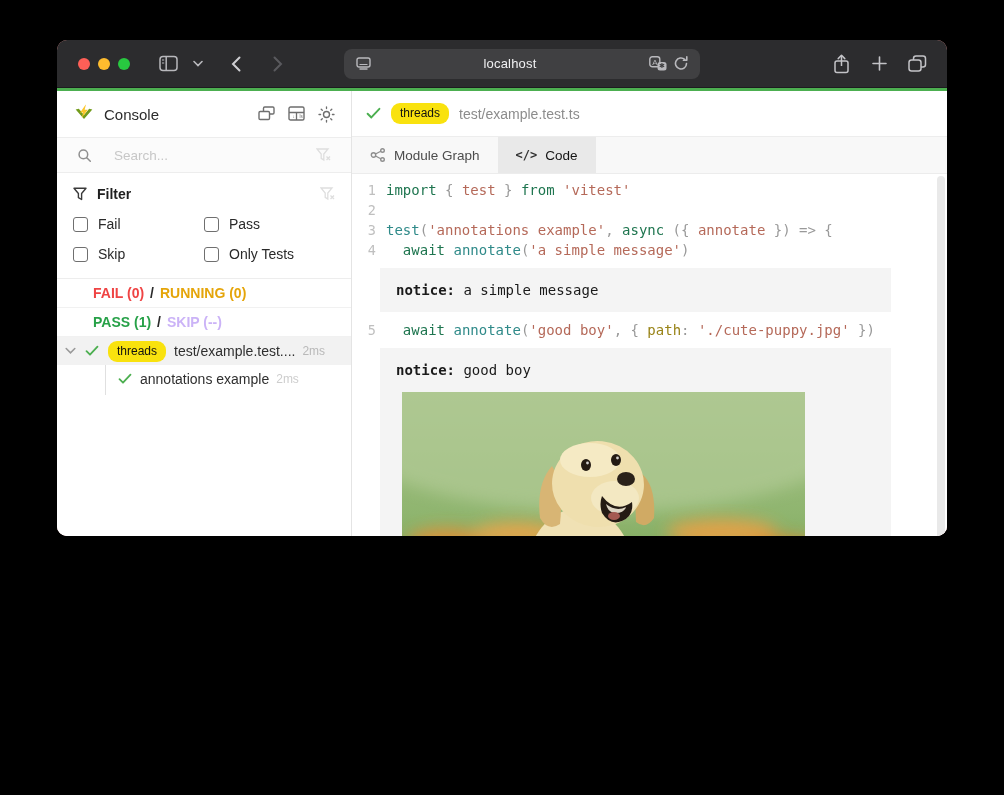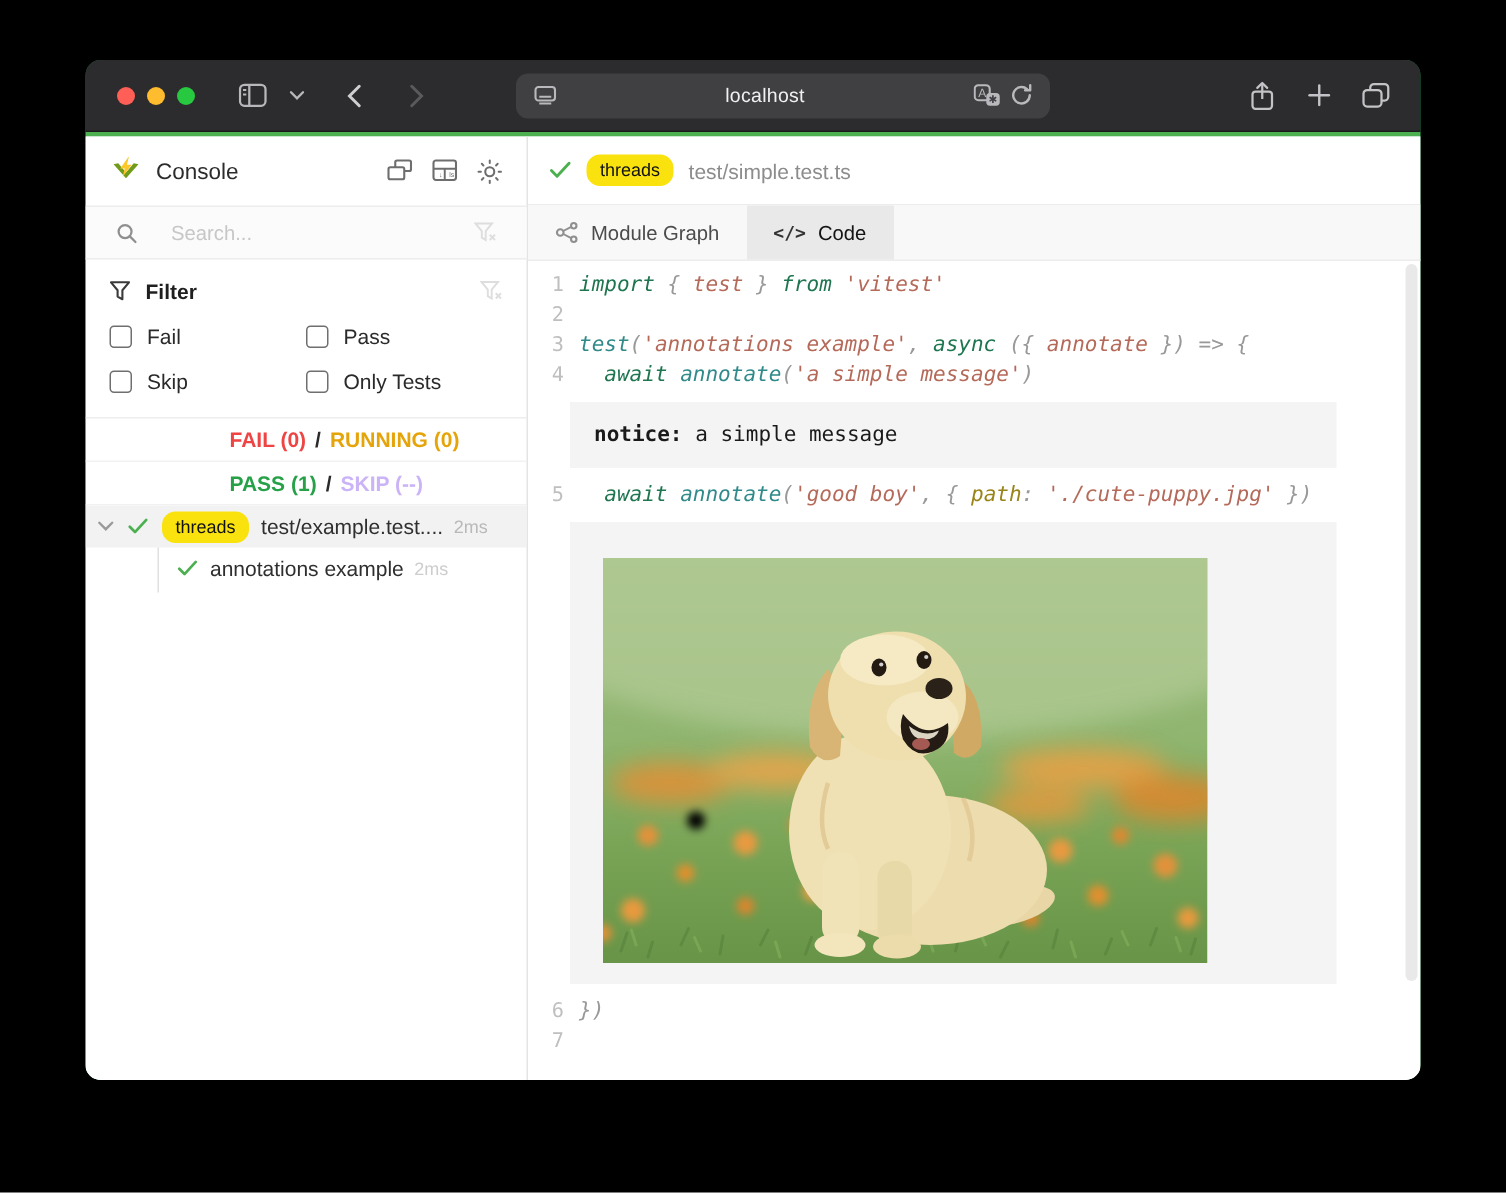--- a/index.html
+++ b/index.html
@@ -1,20 +1,20 @@
 <!DOCTYPE html>
 <html><head>
 <meta charset="utf-8">
 <style>
   * { margin:0; padding:0; box-sizing:border-box; }
   html,body { width:1004px; height:795px; }
   body { background:#000; font-family:"Liberation Sans", sans-serif; position:relative; overflow:hidden; }
 
-  .window { position:absolute; left:57px; top:40px; width:890px; height:680px;
-            border-radius:10px; overflow:hidden; background:#15803d;
+  .window { position:absolute; left:57px; top:40px; width:890px; height:496px;
+            border-radius:10px; overflow:hidden; background:#fca5a5;
             box-shadow:0 20px 60px rgba(0,0,0,.6); display:flex; flex-direction:column; }
 
   
   .toolbar { height:48px; background:#2c2c2e; display:flex; align-items:center;
              padding:0 16px; flex:none; border-bottom:1px solid #1c1c1e; }
   .traffic { display:flex; gap:8px; margin-left:5px; }
   .dot { width:12px; height:12px; border-radius:50%; }
   .dot.red{background:#ff5f57;} .dot.yellow{background:#febc2e;} .dot.green{background:#28c840;}
   .nav-icons { display:flex; align-items:center; margin-left:24px; color:#b8b8bc; }
   .nav-icons .icon-btn { margin-right:6px; }
@@ -44,21 +44,21 @@
   .filter-section { padding:13px 16px 16px; border-bottom:1px solid #ededed; flex:none; }
   .filter-head { display:flex; align-items:center; gap:10px; color:#3a3a3a; }
   .filter-label { font-size:14px; font-weight:bold; color:#1f1f1f; }
   .filter-head .faded-icon { margin-left:auto; }
   .filter-grid { display:grid; grid-template-columns: 1fr 1fr; row-gap:14px; margin-top:14px; }
   .chk-item { display:flex; align-items:flex-end; gap:10px; cursor:default; }
   .chk-box { width:15px; height:15px; border:1.5px solid #6f6f6f; border-radius:3px; background:#fff; flex:none; }
   .chk-label { font-size:14px; color:#2a2a2a; }
 
   .stats { flex:none; }
-  .stats-row { height:29px; display:flex; align-items:center; padding-left:96px;
+  .stats-row { height:29px; display:flex; align-items:center; padding-left:36px;
                border-bottom:1px solid #f1f1f1; font-size:14px; font-weight:bold; gap:6px; }
   .stats-row:first-child { border-top:0; }
   .sep { color:#2a2a2a; }
   .c-fail{color:#ef4444;} .c-running{color:#e5a50a;} .c-pass{color:#27a148;} .c-skip{color:#cbb3f7;}
 
   .tree { flex:1; overflow:hidden; }
   .tree-row { height:28px; display:flex; align-items:center; font-size:14px; color:#2f2f2f; }
   .tree-row.selected { background:#f2f2f2; }
   .tree-row .time { font-size:12px; color:#b9b9b9; margin-left:7px; }
   .tree-row .time.lighter { color:#cdcdcd; }
@@ -80,21 +80,21 @@
   .tab.active { background:#e9e9e9; color:#141414; }
   .tab.active svg, .tab.active .code-glyph { color:#333; }
   .tab.disabled { color:#c9c9c9; }
   .tab.disabled svg { color:#d8d8d8; }
   .code-glyph { font-family:"DejaVu Sans Mono",monospace; font-size:12px; font-weight:bold; }
 
   .code-area { flex:1; position:relative; overflow:hidden; padding-top:6px;
                font-family:"DejaVu Sans Mono",monospace; font-size:14px; line-height:20px; }
   .code-line { display:flex; }
   .ln { width:24px; text-align:right; color:#bfbfbf; margin-right:10px; flex:none; font-size:13.5px; }
-  .code-text { white-space:pre;font-style:italic; }
+  .code-text { white-space:pre; }
   .tk-k{color:#1e754f;} .tk-f{color:#2f8a89;} .tk-s{color:#b56959;}
   .tk-o{color:#998418;} .tk-p{color:#999999;} .tk-d{color:#393a34;}
   .annotation { margin:8px 56px 8px 28px; background:#f4f4f4; padding:12px 16px; color:#1a1a1a; }
   .annotation .ann-label { font-weight:bold; }
   .ann-image { margin:12px 0 2px 6px; width:403px; height:270px; display:block; }
   .scroll-thumb { position:absolute; right:2px; top:2px; width:8px; height:478px; background:#e9e9e9; border-radius:4px; }
 </style>
 </head>
 <body>
 
@@ -319,21 +319,21 @@
     </div>
 
     <div class="main">
       <div class="file-header">
         <span class="check">
           <svg width="15" height="13" viewBox="0 0 14 12">
               <path d="M1.5 6.2 5 9.7 12.5 1.6" fill="none" stroke="currentColor" stroke-width="1.8" stroke-linecap="round" stroke-linejoin="round"></path>
             </svg>
         </span>
         <span class="badge">threads</span>
-        <span class="file-path">test/simple.test.ts</span>
+        <span class="file-path">test/example.test.ts</span>
       </div>
 
       <div class="tabbar">
         <div class="tab">
           <svg width="16" height="16" viewBox="0 0 16 16">
               <circle cx="3.5" cy="8" r="2.2" fill="none" stroke="currentColor" stroke-width="1.4"></circle>
               <circle cx="12.5" cy="3.5" r="1.8" fill="none" stroke="currentColor" stroke-width="1.4"></circle>
               <circle cx="12.5" cy="12.5" r="1.8" fill="none" stroke="currentColor" stroke-width="1.4"></circle>
               <line x1="5.5" y1="7" x2="10.8" y2="4.2" stroke="currentColor" stroke-width="1.3"></line>
               <line x1="5.5" y1="9" x2="10.8" y2="11.8" stroke="currentColor" stroke-width="1.3"></line>
@@ -365,20 +365,21 @@
               <span class="code-text"><span class="tk-d">  </span><span class="tk-k">await</span><span class="tk-d"> </span><span class="tk-f">annotate</span><span class="tk-p">(</span><span class="tk-s">'a simple message'</span><span class="tk-p">)</span></span>
             </div>
             <div class="annotation">
               <div><span class="ann-label">notice:</span><span> a simple message</span></div>
             </div>
             <div class="code-line">
               <span class="ln">5</span>
               <span class="code-text"><span class="tk-d">  </span><span class="tk-k">await</span><span class="tk-d"> </span><span class="tk-f">annotate</span><span class="tk-p">(</span><span class="tk-s">'good boy'</span><span class="tk-p">, { </span><span class="tk-o">path</span><span class="tk-p">: </span><span class="tk-s">'./cute-puppy.jpg'</span><span class="tk-p"> })</span></span>
             </div>
             <div class="annotation">
+              <div><span class="ann-label">notice:</span><span> good boy</span></div>
               <svg class="ann-image" viewBox="0 0 403 270" preserveAspectRatio="none">
     <defs>
       <linearGradient id="bgGrad" x1="0" y1="0" x2="0" y2="1">
         <stop offset="0" stop-color="#a6c188"></stop>
                     <stop offset="0.45" stop-color="#8fb56f"></stop>
         <stop offset="0.7" stop-color="#7aa557"></stop>
                     <stop offset="1" stop-color="#679447"></stop>
       </linearGradient>
       <filter id="b8" x="-30%" y="-30%" width="160%" height="160%">
                     <feGaussianBlur stdDeviation="8"></feGaussianBlur>

